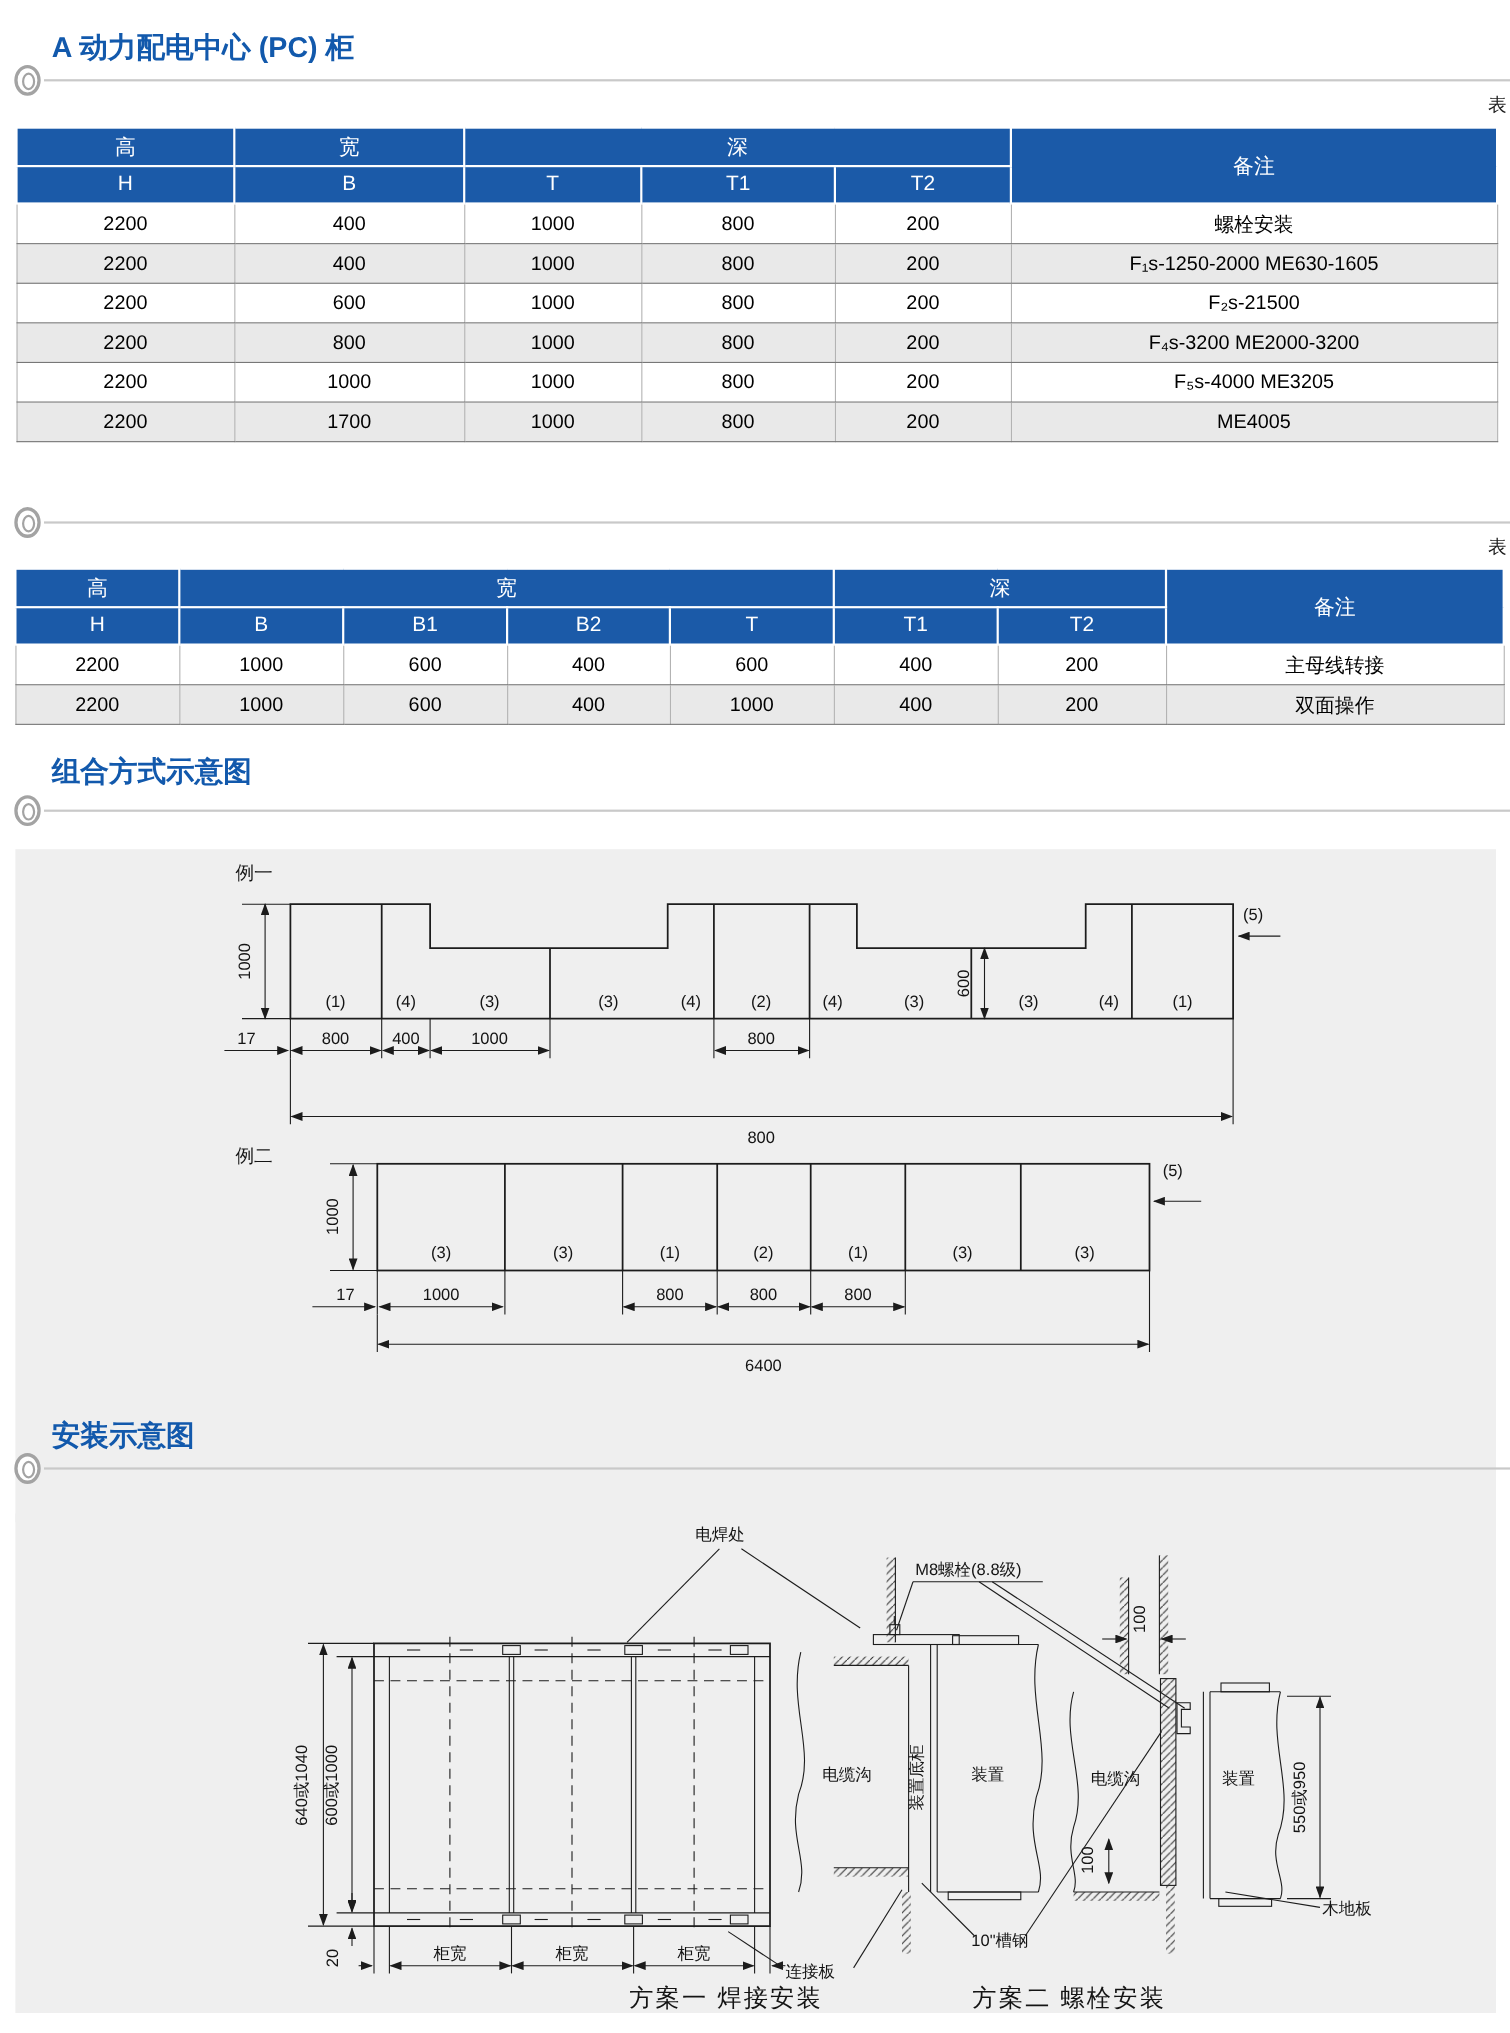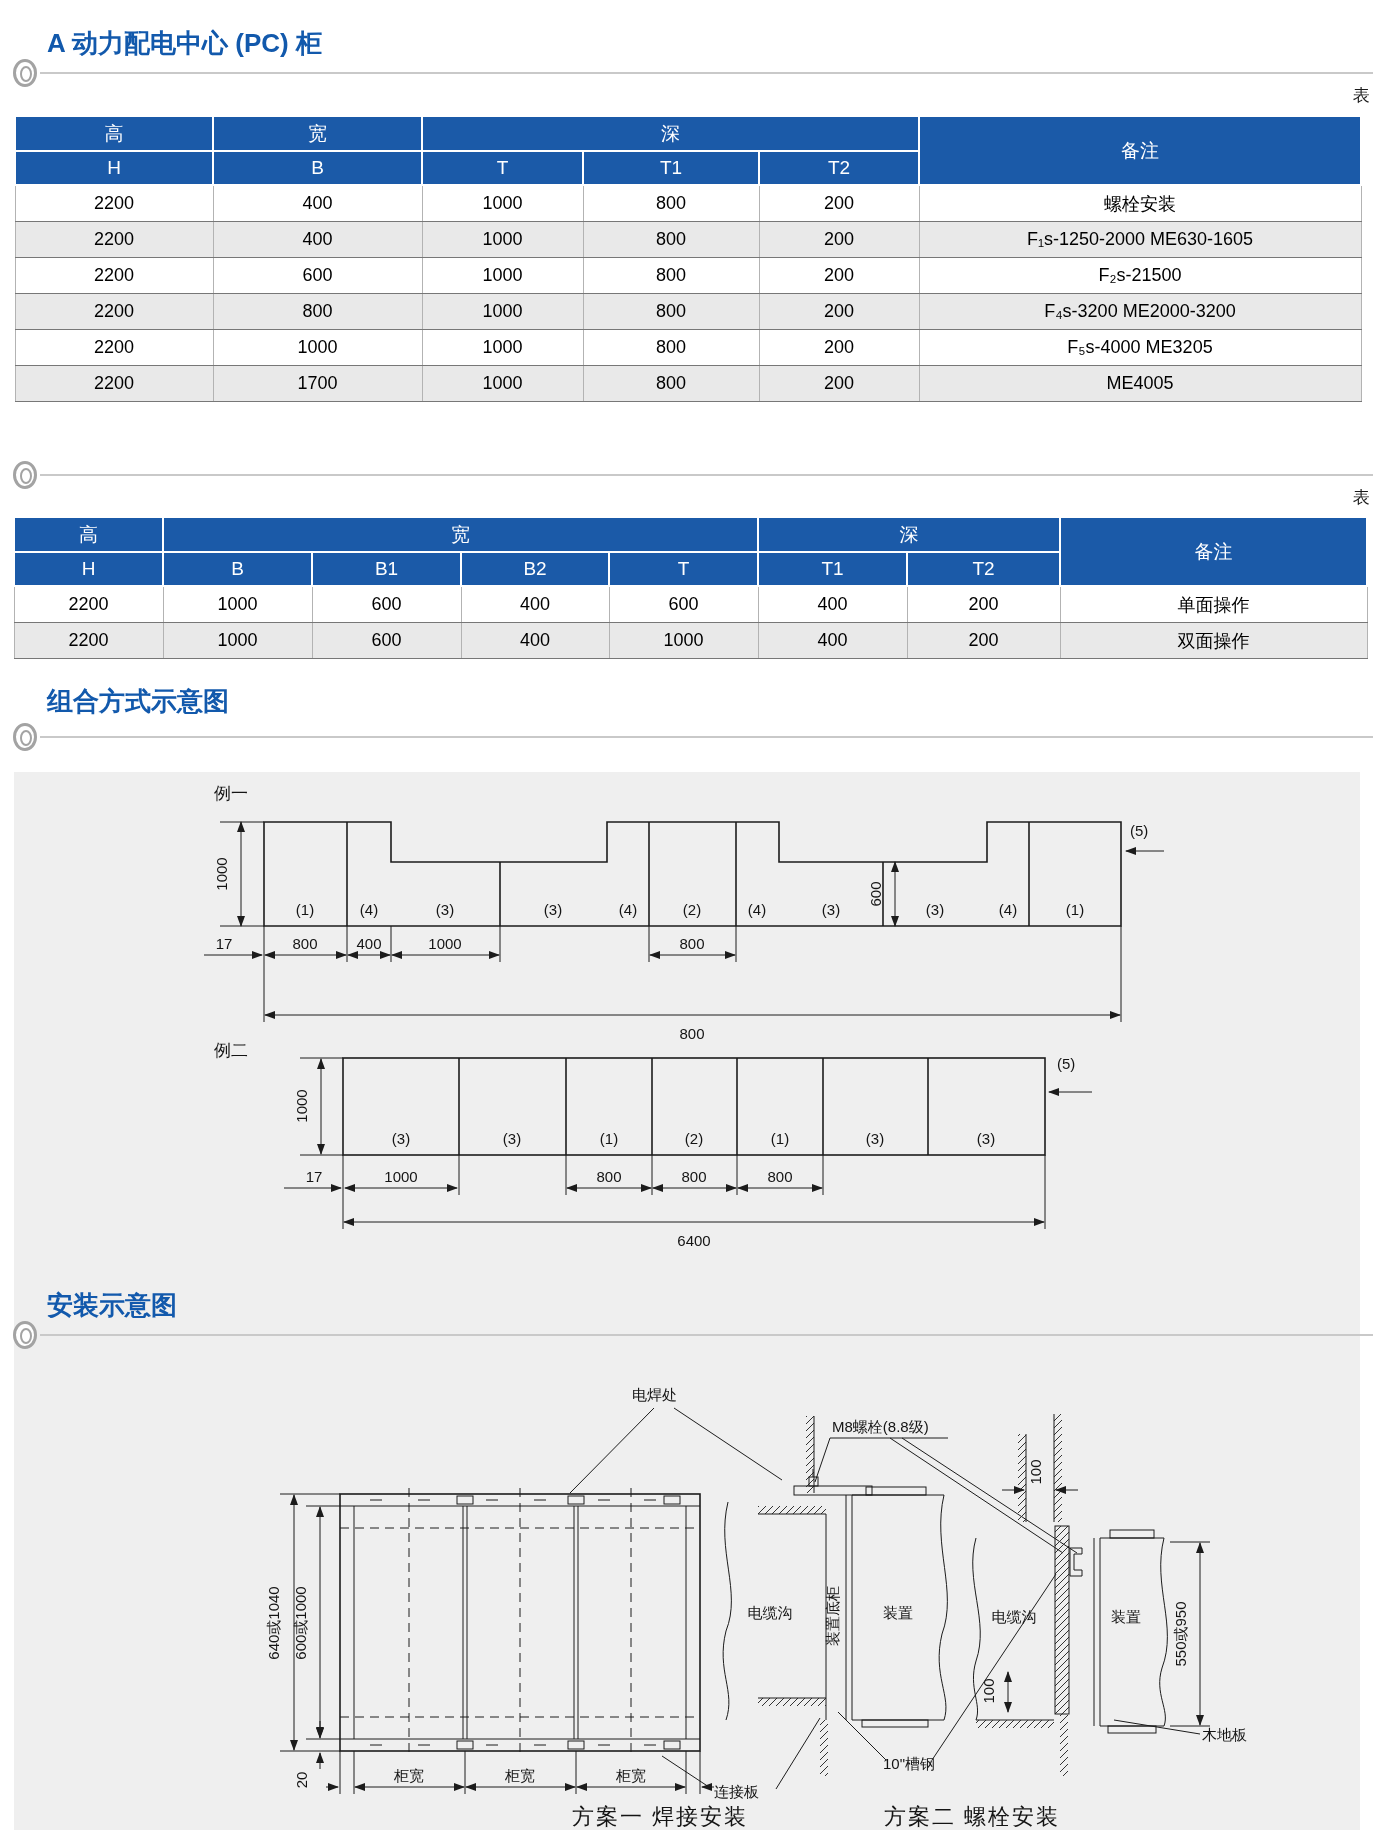--- a/index.html
+++ b/index.html
@@ -146,21 +146,21 @@
     </thead>
     <tbody id="t2body">
         <tr>
           <td>2200</td>
           <td>1000</td>
           <td>600</td>
           <td>400</td>
           <td>600</td>
           <td>400</td>
           <td>200</td>
-          <td>单面操作</td>
+          <td>主母线转接</td>
         </tr>
         <tr class="alt">
           <td>2200</td>
           <td>1000</td>
           <td>600</td>
           <td>400</td>
           <td>1000</td>
           <td>400</td>
           <td>200</td>
           <td>双面操作</td>

